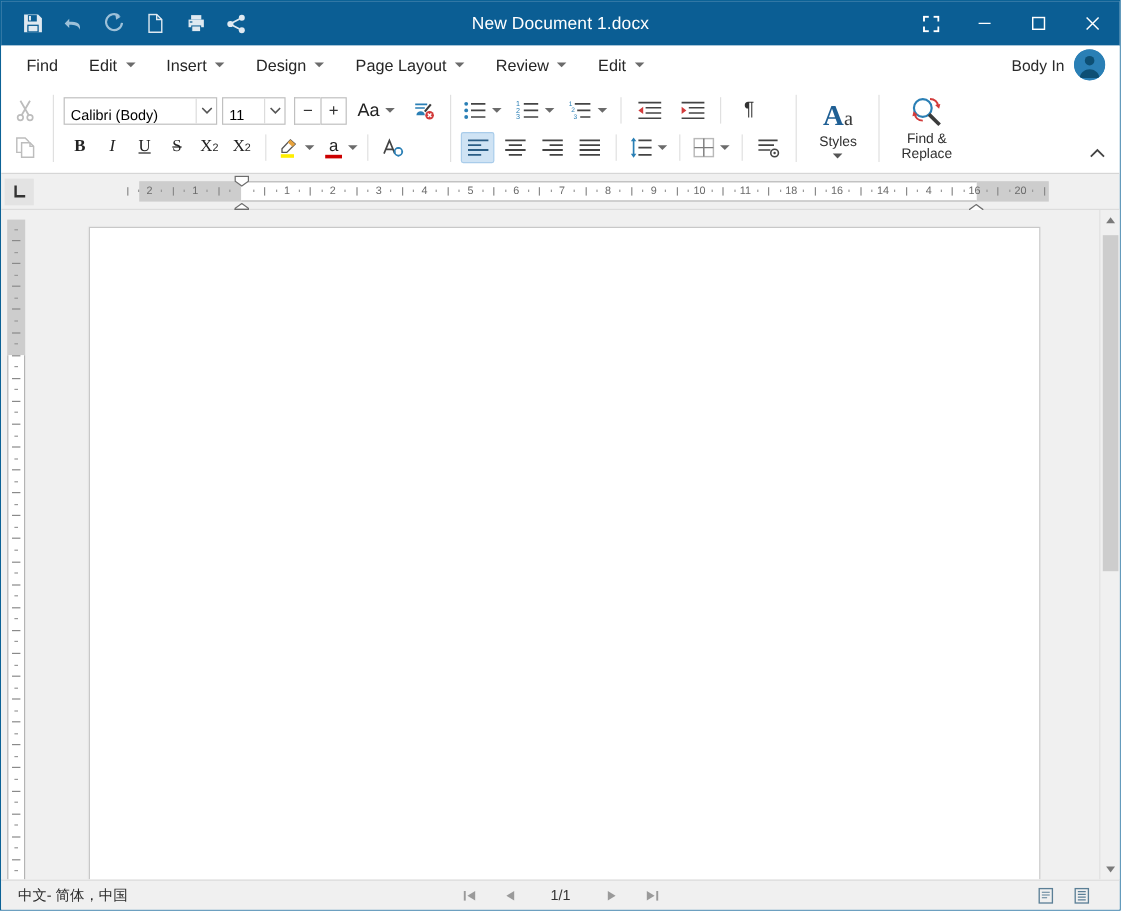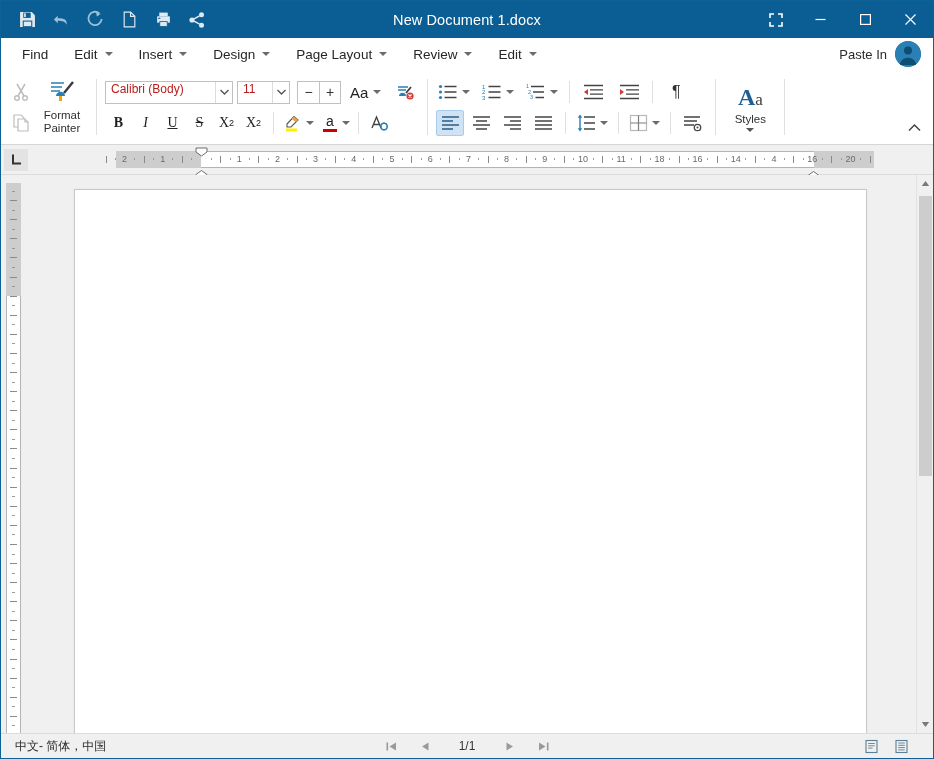--- a/index.html
+++ b/index.html
@@ -111,22 +111,22 @@
   .sbtn {
     min-width: 26px; height: 26px; display: flex;
     align-items: center; justify-content: center;
     cursor: pointer; border-radius: 2px; padding: 0 2px;
   }
   .sbtn.active { background: #cfe3f4; border: 1px solid #a9ccea; }
   .sbtn .txt { font-size: 14px; color: #222; font-family: "Liberation Serif", serif; }
 
   .combo {
     height: 23px; border: 1px solid #c0c0c0; background: #fff;
-    display: flex; align-items: flex-start; cursor: pointer;
-    font-size: 12px; color: #b91c1c; padding: 0 0 0 5px;
+    display: flex; align-items: flex-end; cursor: pointer;
+    font-size: 12px; color: #000000; padding: 0 0 0 5px;
   }
   .combo .cval { flex: 1; white-space: nowrap; overflow: hidden; }
   .combo .cbtn {
     width: 17px; height: 21px; display: flex; align-items: center;
     justify-content: center; border-left: 1px solid #dcdcdc;
   }
   .combo.font { width: 128px; }
   .combo.size { width: 53px; }
 
   .pm {
@@ -348,21 +348,21 @@
     <div class="menu-item">
       <span>Review</span>
       <i class="caret"></i>
     </div>
     <div class="menu-item">
       <span>Edit</span>
       <i class="caret"></i>
     </div>
 
     <div class="signin-wrap">
-      <span class="signin-text">Paste In</span>
+      <span class="signin-text">Body In</span>
       <div class="avatar">
         <svg width="26" height="26" viewBox="0 0 26 26">
             <circle cx="13" cy="13" r="13" fill="#2a7fb5"></circle>
             <circle cx="13" cy="9.6" r="4" fill="#0d4f74"></circle>
             <path d="M4.5 24c1.2-5 4.6-7.3 8.5-7.3s7.3 2.3 8.5 7.3z" fill="#0d4f74"></path>
           </svg>
       </div>
     </div>
   </div>
 
@@ -384,30 +384,20 @@
           <div class="sbtn disabled" style="width:30px;height:30px;">
             <svg width="20" height="20" viewBox="0 0 20 20">
                 <path d="M3 2h7l3 3v9H3z" fill="#ffffff" stroke="#bdbdbd" stroke-width="1.2"></path>
                 <path d="M7 6h7l3 3v9H7z" fill="#ffffff" stroke="#bdbdbd" stroke-width="1.2"></path>
                 <path d="M14 6v3h3" fill="none" stroke="#bdbdbd" stroke-width="1.2"></path>
               </svg>
           </div>
         </div>
       </div>
 
-      <div class="bigbtn">
-        <svg width="30" height="26" viewBox="0 0 30 26">
-          <path d="M4 3h13M4 7h11M4 11h9" stroke="#2a7fb5" stroke-width="1.6"></path>
-          <path d="M17 13 L26 2" stroke="#3b3b3b" stroke-width="2.4"></path>
-          <path d="M9 16c0-2.6 2.2-4.2 4.6-4.2 2.4 0 4.4 1.6 4.4 4.2z" fill="#2a7fb5"></path>
-          <rect x="12" y="16" width="3" height="5" fill="#f0a500"></rect>
-        </svg>
-        <span class="lbl">Format</span>
-        <span class="lbl" style="margin-top:0">Painter</span>
-      </div>
     </div>
 
     <div class="rsep"></div>
 
     <div class="rgroup">
       <div class="stack">
         <div class="row top">
           <div class="combo font">
             <span class="cval">Calibri (Body)</span>
             <span class="cbtn">
@@ -621,20 +611,34 @@
           <span style="font-size:24px;font-weight:bold;color:#1f5f94;font-family:'Liberation Serif',serif;line-height:26px;">A</span>
           <span style="font-size:17px;color:#3b3b3b;font-family:'Liberation Serif',serif;">a</span>
         </span>
         <span class="lbl">Styles</span>
         <i class="dncaret"></i>
       </div>
     </div>
 
     <div class="rsep"></div>
 
+    <div class="rgroup">
+      <div class="bigbtn" style="min-width:62px;">
+        <svg width="32" height="28" viewBox="0 0 32 28">
+          <circle cx="13" cy="11" r="7.4" fill="none" stroke="#2a7fb5" stroke-width="1.8"></circle>
+          <path d="M18.2 16.3 L27 25" stroke="#3b3b3b" stroke-width="3"></path>
+          <path d="M19 3.5 C23 3.5 25.5 6 25.5 9" fill="none" stroke="#d23b3b" stroke-width="1.6"></path>
+          <path d="M26.6 11.6 L23.2 8.4 L27.6 7.6 Z" fill="#d23b3b"></path>
+          <path d="M13 21.5 C9 21.5 6.5 19 6.5 16" fill="none" stroke="#d23b3b" stroke-width="1.6"></path>
+          <path d="M5.2 13.8 L8.8 16.8 L4.4 17.8 Z" fill="#d23b3b"></path>
+        </svg>
+        <span class="lbl">Find &amp;</span>
+        <span class="lbl" style="margin-top:0">Replace</span>
+      </div>
+    </div>
 
     <div class="collapse-ribbon">
       <svg width="13" height="9" viewBox="0 0 13 9">
           <path d="M1 7.5 L6.5 2 L12 7.5" fill="none" stroke="#444" stroke-width="1.5"></path>
         </svg>
     </div>
   </div>
 
   <div class="rulerbar">
     <div class="tabsel">

